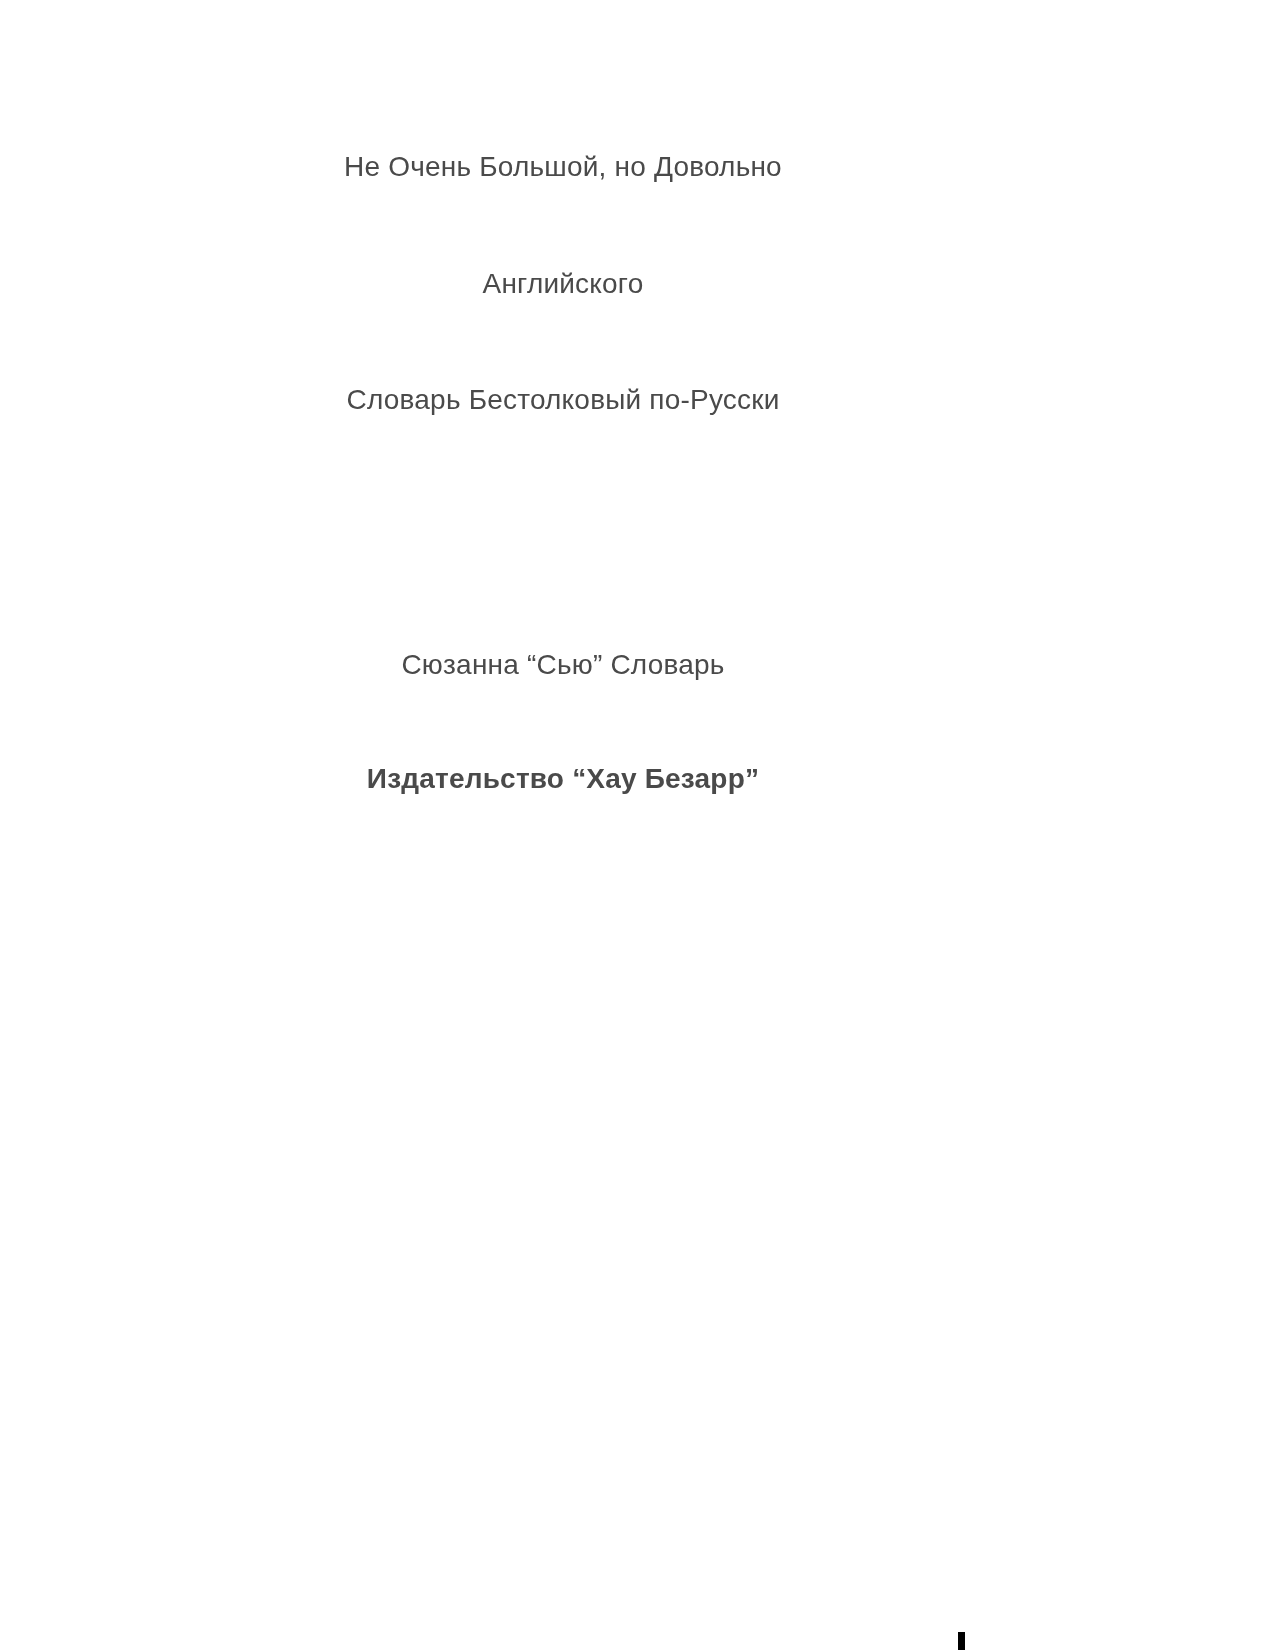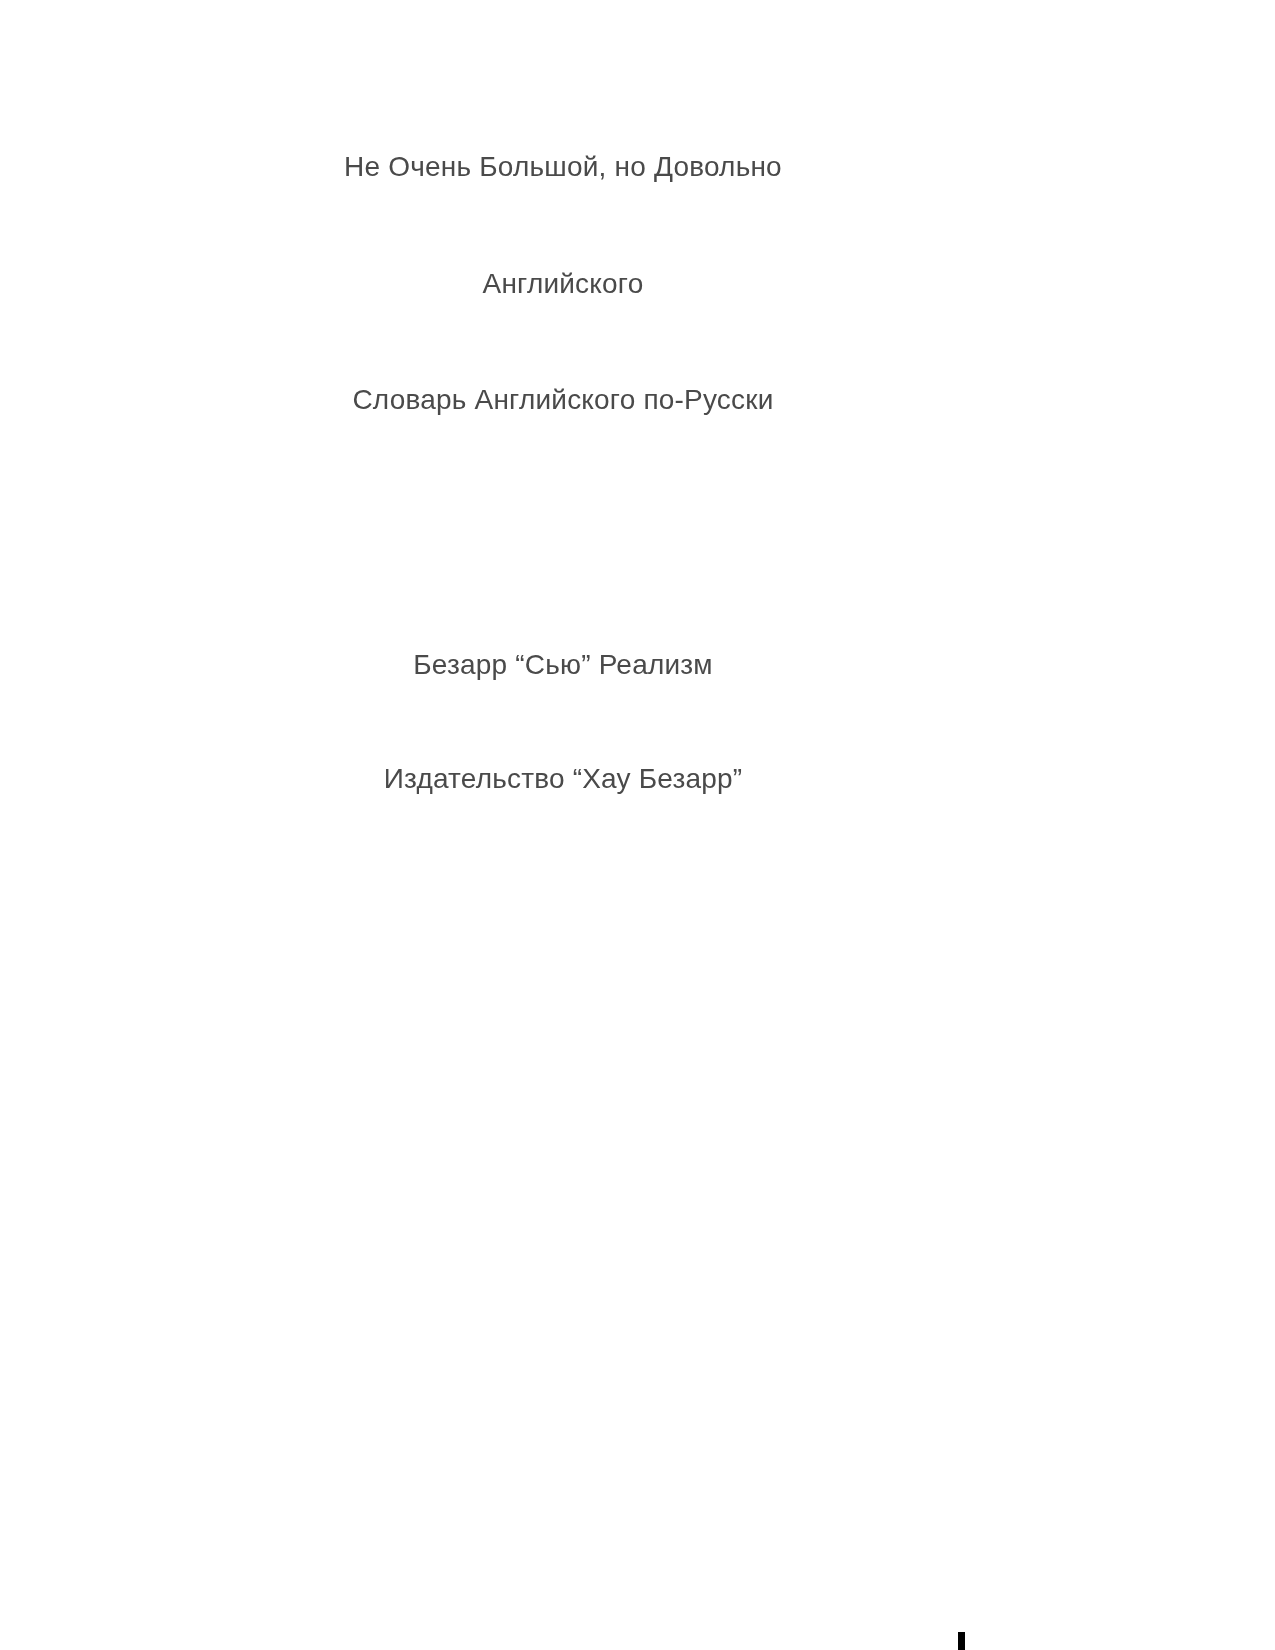--- a/index.html
+++ b/index.html
@@ -30,40 +30,40 @@
     font-size: 28px;
     line-height: 28px;
     color: var(--text-color, #4a4a4a);
     letter-spacing: 0.2px;
     white-space: pre;
   }
   .line-1 { top: 153px; }
   .line-2 { top: 270px; }
   .line-3 { top: 386px; }
   .line-4 { top: 651px; }
-  .line-5 { top: 765px; }
+  .line-5 { top: 765px; font-weight: bold; }
   .text-cursor {
     position: absolute;
     left: 958px;
     top: 1632px;
     width: 7px;
     height: 18px;
     background: var(--cursor-color, #000000);
   }
 </style>
 </head>
 <body>
 
 <div class="doc-page">
 
   <div class="doc-line line-1">Не Очень Большой, но Довольно</div>
 
   <div class="doc-line line-2">Английского</div>
 
-  <div class="doc-line line-3">Словарь Английского по-Русски</div>
+  <div class="doc-line line-3">Словарь Бестолковый по-Русски</div>
 
-  <div class="doc-line line-4">Безарр “Сью” Реализм</div>
+  <div class="doc-line line-4">Сюзанна “Сью” Словарь</div>
 
   <div class="doc-line line-5">Издательство “Хау Безарр”</div>
 
   <div class="text-cursor"></div>
 
 </div>
 
 </body></html>

